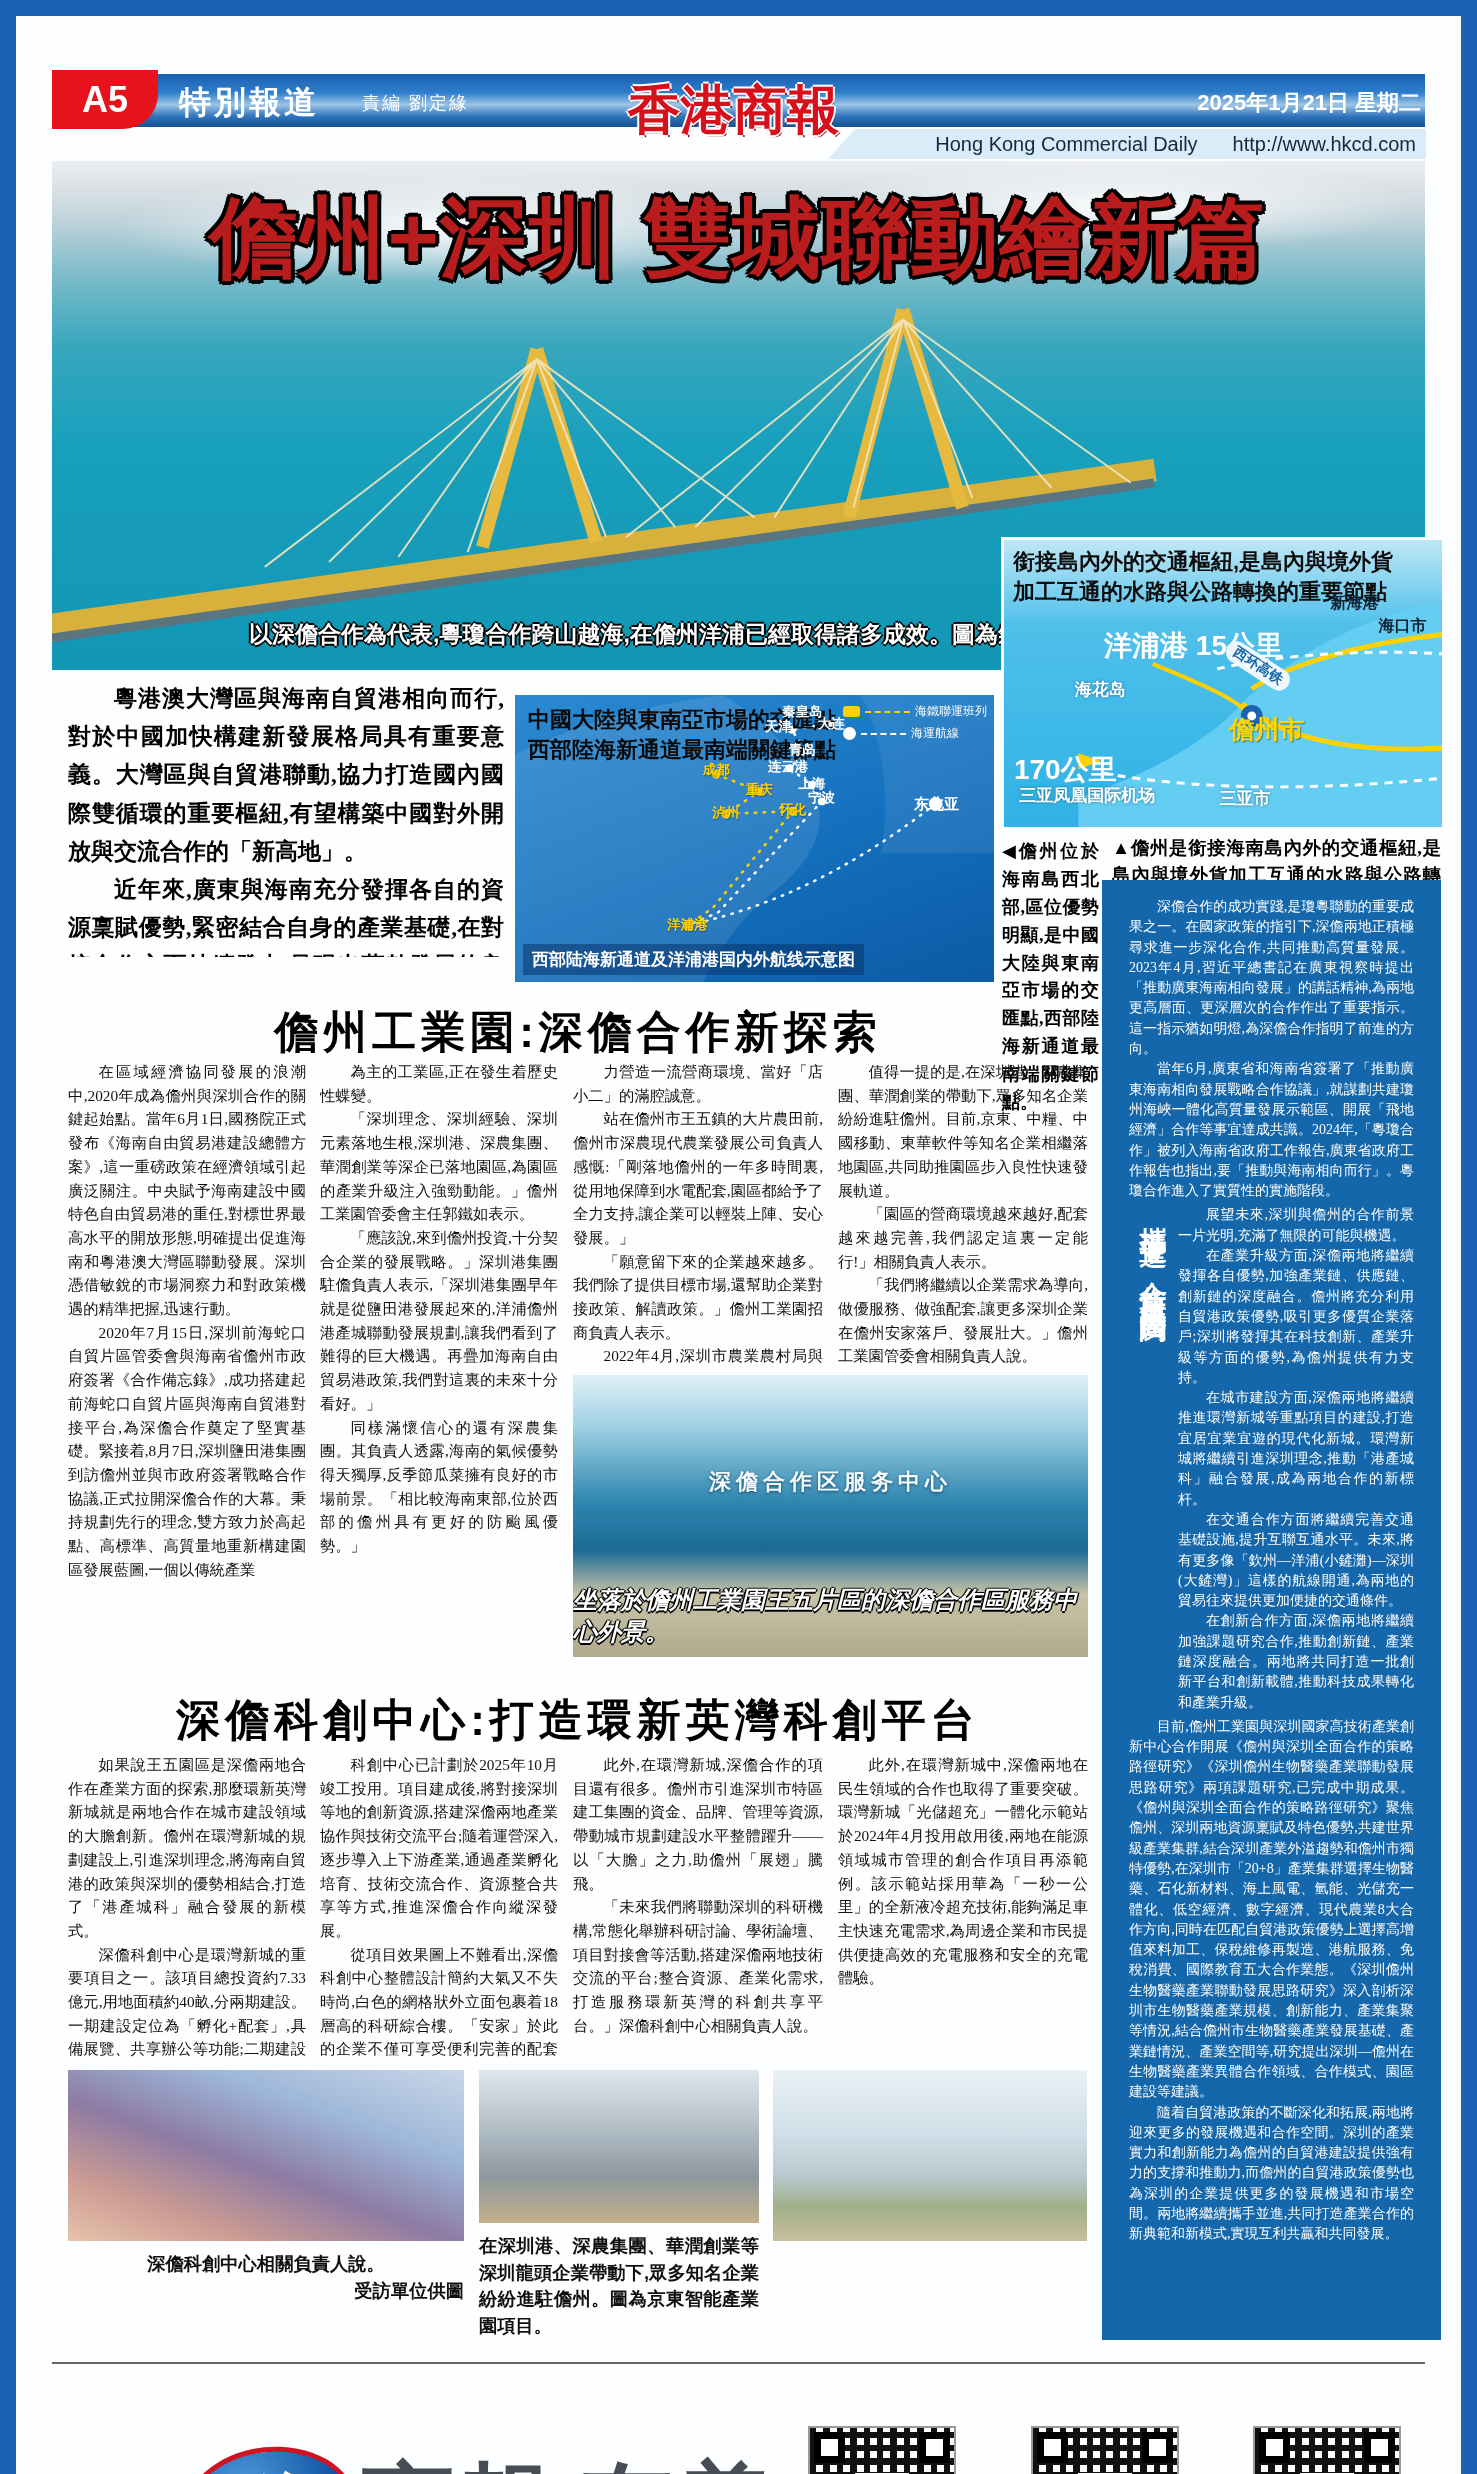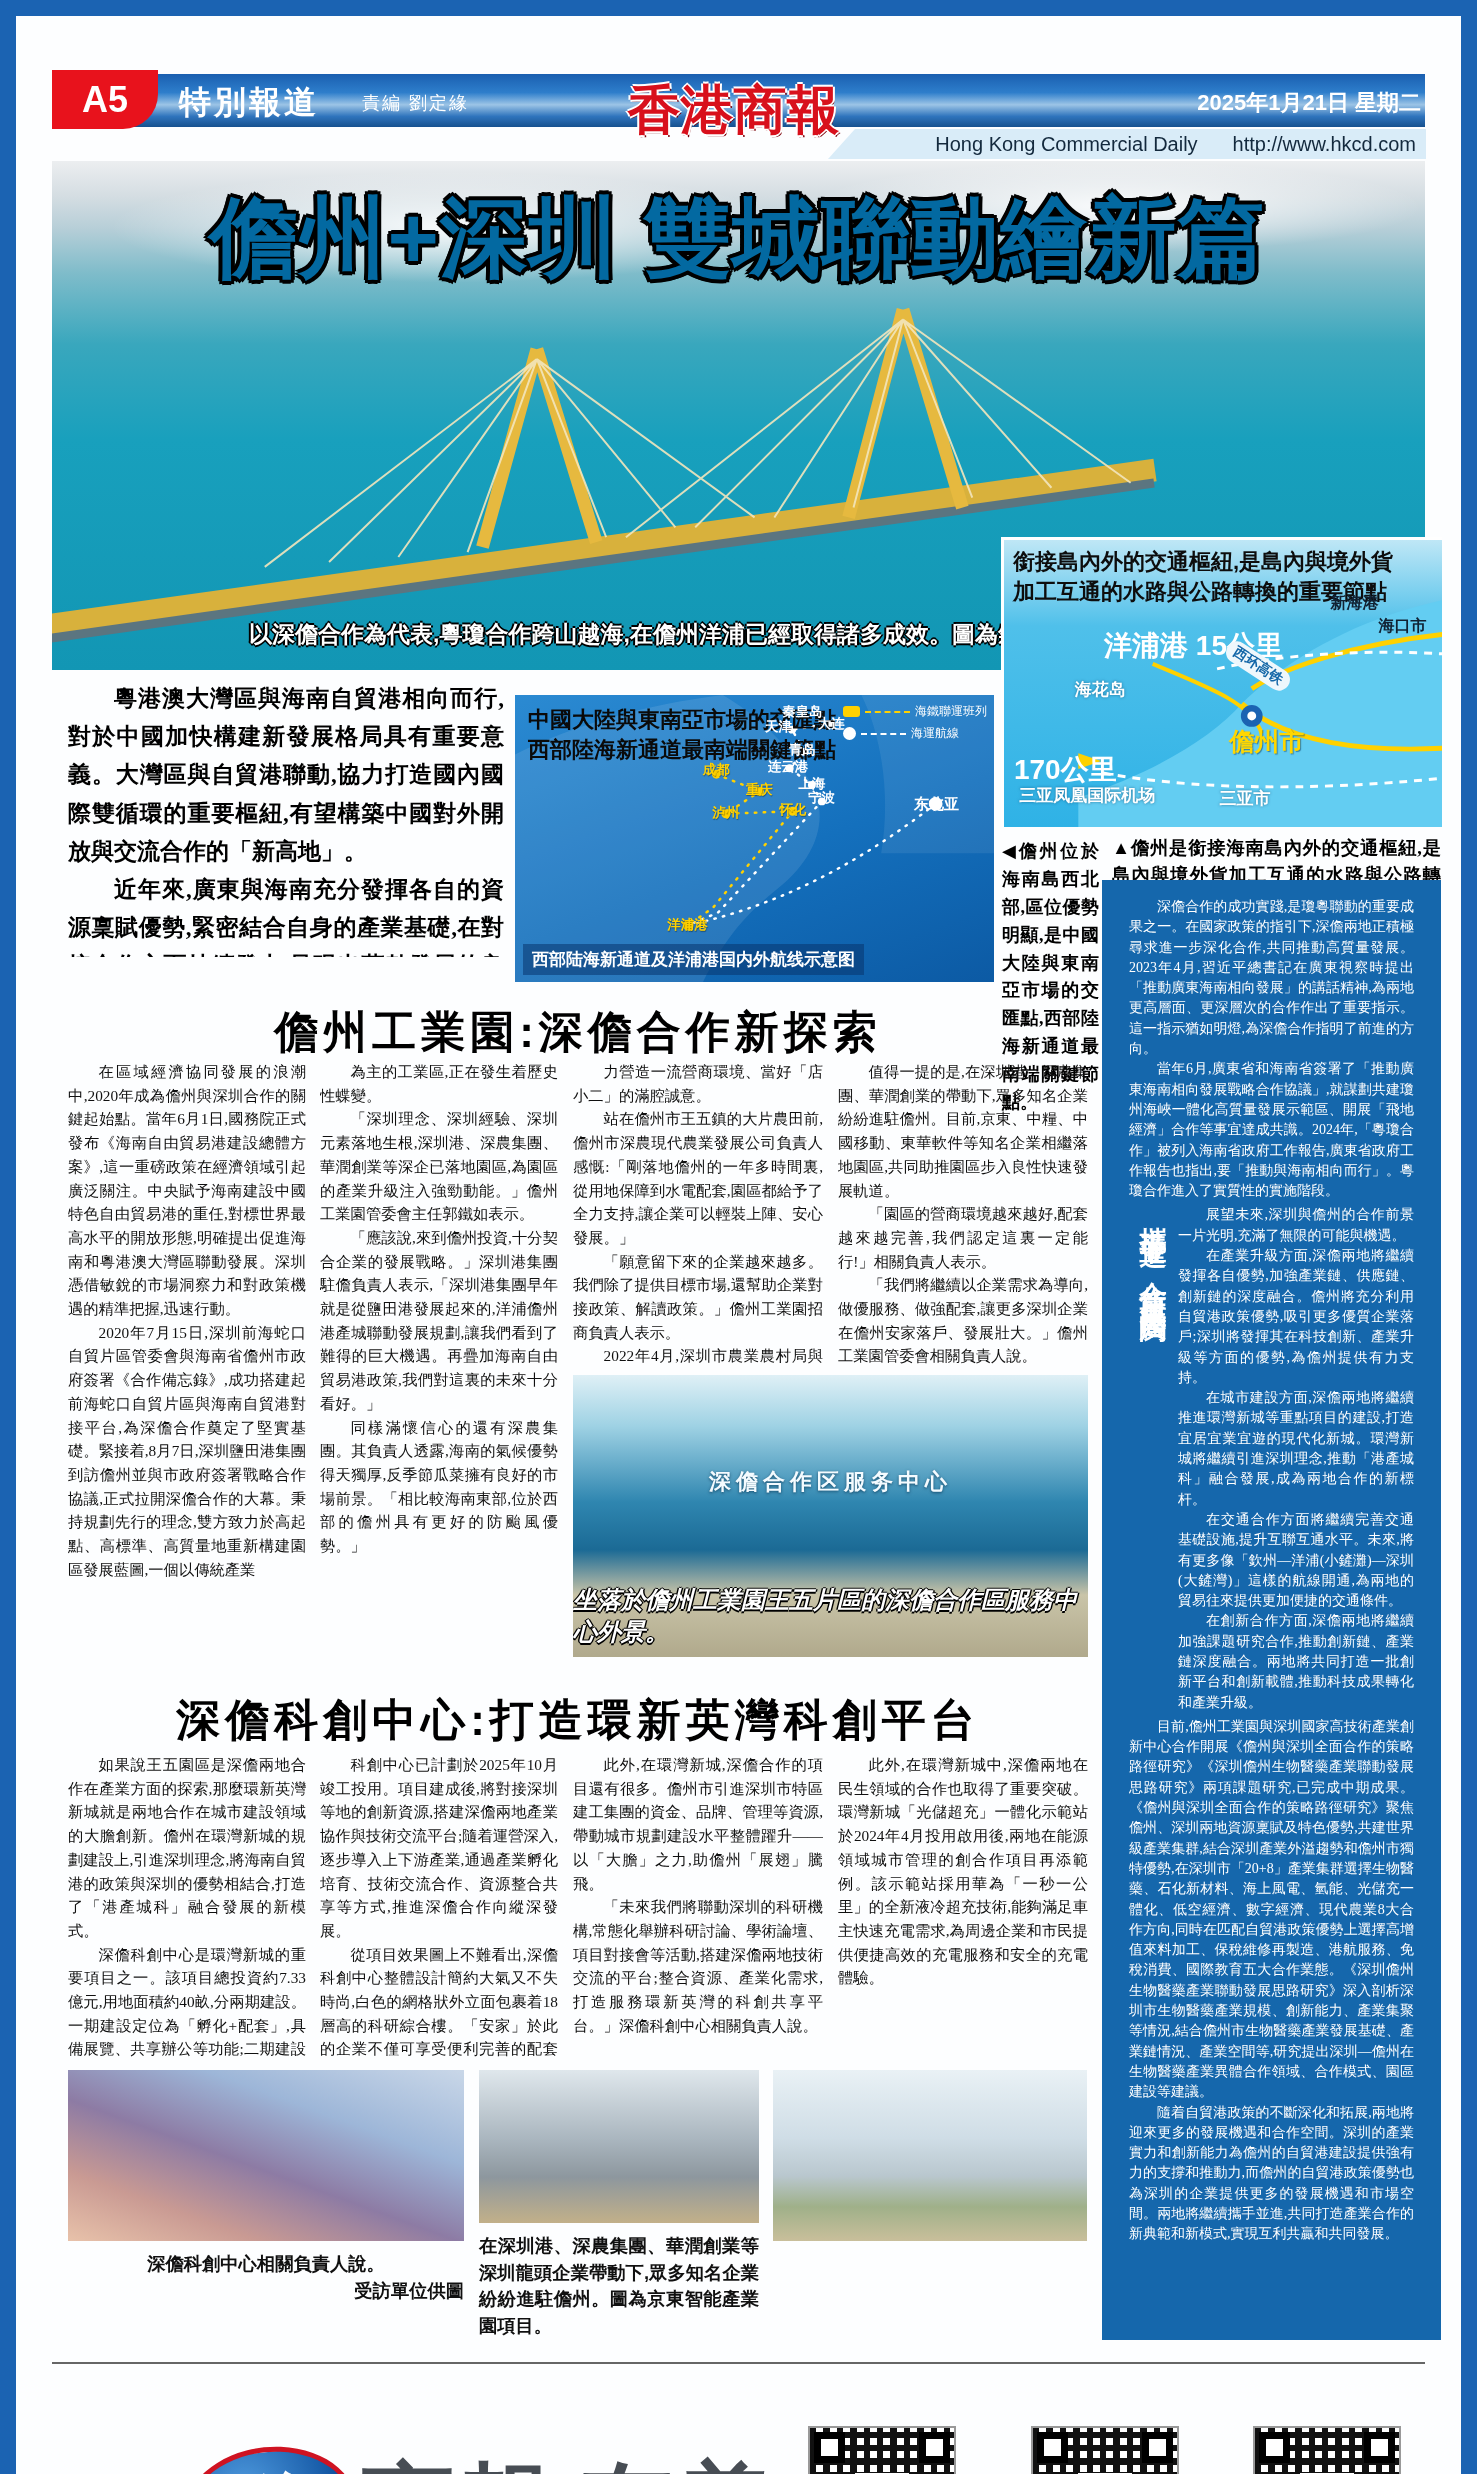--- a/index.html
+++ b/index.html
@@ -21,21 +21,21 @@
        text-shadow:-2px 0 #fff,2px 0 #fff,0 -2px #fff,0 2px #fff,1.5px 1.5px 0 #7a0008;}
   .hdr-date{left:1039px;top:72px;width:366px;text-align:right;color:#fff;font-weight:700;font-size:22px;}
   .eng-strip{left:812px;top:113px;width:598px;height:30px;background:#d9ecf8;
        clip-path:polygon(27px 0,100% 0,100% 100%,0 100%);display:flex;align-items:center;
        justify-content:flex-end;gap:35px;color:#13293d;font-size:20px;padding-right:10px;box-sizing:border-box;}
 
   
   .hero{left:36px;top:145px;width:1373px;height:509px;overflow:hidden;
        background:linear-gradient(180deg,#eceef0 0%,#d4dde2 7%,#b8cfd8 13%,#7fbcca 22%,#39a7bd 36%,#18a0bd 55%,#1296b4 100%);}
   .cloud{position:absolute;background:radial-gradient(ellipse at center,rgba(255,255,255,.9),rgba(255,255,255,0) 70%);}
-  .headline{left:49px;top:163px;width:1346px;text-align:center;color:#0369a1;font-weight:900;
+  .headline{left:49px;top:163px;width:1346px;text-align:center;color:#b91c1c;font-weight:900;
        font-size:88px;letter-spacing:1px;
        text-shadow:-4px 0 #000,4px 0 #000,0 -4px #000,0 4px #000,-3px -3px #000,3px 3px #000,-3px 3px #000,3px -3px #000;}
   .hero-cap{left:99px;top:603px;width:1247px;text-align:center;color:#fff;font-weight:700;font-size:23px;
        text-shadow:-2px 0 #000,2px 0 #000,0 -2px #000,0 2px #000;}
 
   
   .rmap{left:985px;top:521px;width:441px;height:290px;background:linear-gradient(180deg,#bfe7f6 0%,#4fc0ea 30%,#2fb2e6 100%);overflow:hidden;border-left:3px solid #fff;border-top:3px solid #fff;box-sizing:border-box;}
   .rmap-title{position:absolute;left:9px;top:7px;color:#0d0d0d;font-weight:900;font-size:22px;line-height:1.35;}
   .mpt{position:absolute;transform:translate(-50%,-50%);white-space:nowrap;font-weight:700;}
   .rm-w{color:#fff;font-size:17px;text-shadow:0 0 3px rgba(0,60,100,.6);}
@@ -168,21 +168,21 @@
     <div class="rmap-title">
       <div>銜接島內外的交通樞紐,是島內與境外貨</div>
       <div>加工互通的水路與公路轉換的重要節點</div>
     </div>
     <div style="position:absolute;inset:0;">
         <span class="mpt rm-d" style="left: 80%; top: 22%;">新海港</span>
         <span class="mpt rm-d" style="left: 91%; top: 30%;">海口市</span>
         <span class="mpt rm-big" style="left: 33%; top: 37%; margin-left: 45px;">洋浦港 15公里</span>
         <span class="mpt rm-w" style="left: 22%; top: 52%;">海花岛</span>
         <span class="mpt rm-tag" style="left: 58%; top: 44%;">西环高铁</span>
-        <span class="mpt rm-city" style="left: 60%; top: 66%; margin-top: 12px;">儋州市</span>
+        <span class="mpt rm-city" style="left: 60%; top: 66%;">儋州市</span>
         <span class="mpt rm-big" style="left: 14%; top: 80%;">170公里</span>
         <span class="mpt rm-w" style="left: 19%; top: 89%;">三亚凤凰国际机场</span>
         <span class="mpt rm-w" style="left: 55%; top: 90%;">三亚市</span>
       </div>
   </div>
 
   <div class="abs note-l">◀儋州位於海南島西北部,區位優勢明顯,是中國大陸與東南亞市場的交匯點,西部陸海新通道最南端關鍵節點。</div>
   <div class="abs note-r">▲儋州是銜接海南島內外的交通樞紐,是島內與境外貨加工互通的水路與公路轉換的重要節點。</div>
 
   <div class="abs intro">

